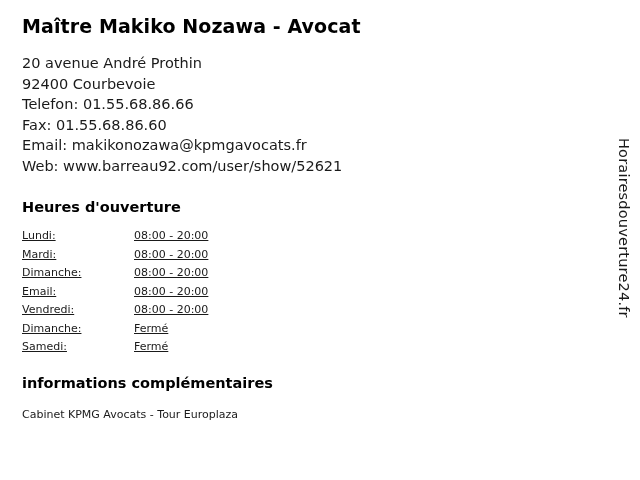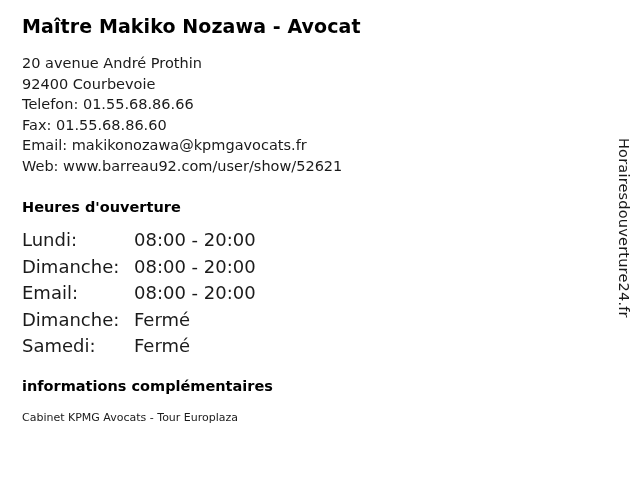--- a/index.html
+++ b/index.html
@@ -44,22 +44,23 @@
     white-space: nowrap;
   }
   h2.section-title {
     font-size: 14.5px;
     font-weight: bold;
     margin: 23px 0 14px 0;
     color: #000000;
   }
   table.hours {
     border-collapse: collapse;
-    font-size: 18px;
+    font-size: 11px;
     color: #1a1a1a;
+    text-decoration: underline;
   }
   table.hours td {
     padding: 0 0 5.5px 0;
     vertical-align: top;
     white-space: nowrap;
   }
   table.hours td.day {
     width: 112px;
   }
   table.hours td.time {
@@ -108,25 +109,33 @@
 
     <h2 class="section-title">Heures d'ouverture</h2>
 
     <table class="hours">
       <tbody>
         <tr>
           <td class="day">Lundi:</td>
           <td class="time">08:00 - 20:00</td>
         </tr>
         <tr>
+          <td class="day">Mardi:</td>
+          <td class="time">08:00 - 20:00</td>
+        </tr>
+        <tr>
           <td class="day">Dimanche:</td>
           <td class="time">08:00 - 20:00</td>
         </tr>
         <tr>
           <td class="day">Email:</td>
+          <td class="time">08:00 - 20:00</td>
+        </tr>
+        <tr>
+          <td class="day">Vendredi:</td>
           <td class="time">08:00 - 20:00</td>
         </tr>
         <tr>
           <td class="day">Dimanche:</td>
           <td class="time">Fermé</td>
         </tr>
         <tr>
           <td class="day">Samedi:</td>
           <td class="time">Fermé</td>
         </tr>

